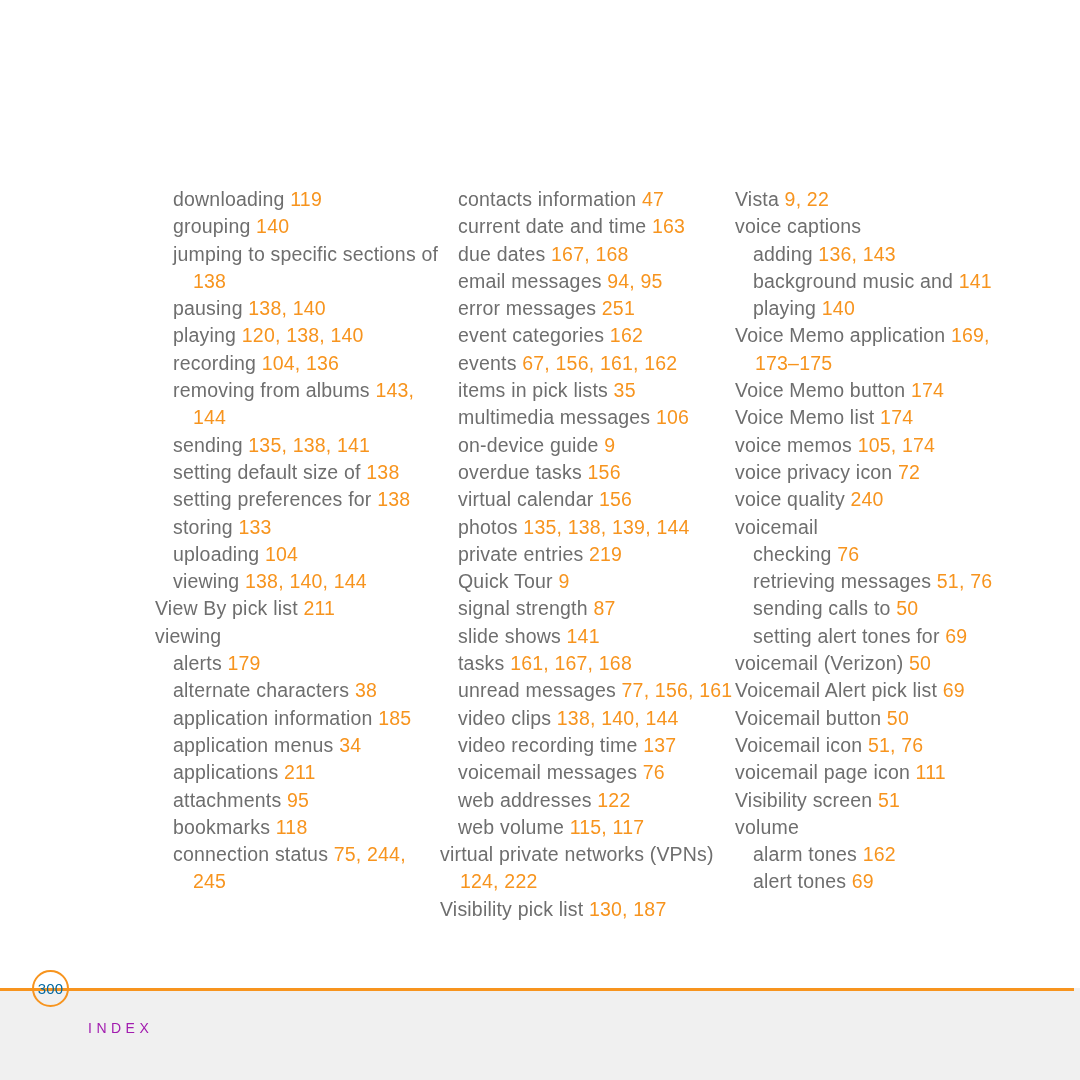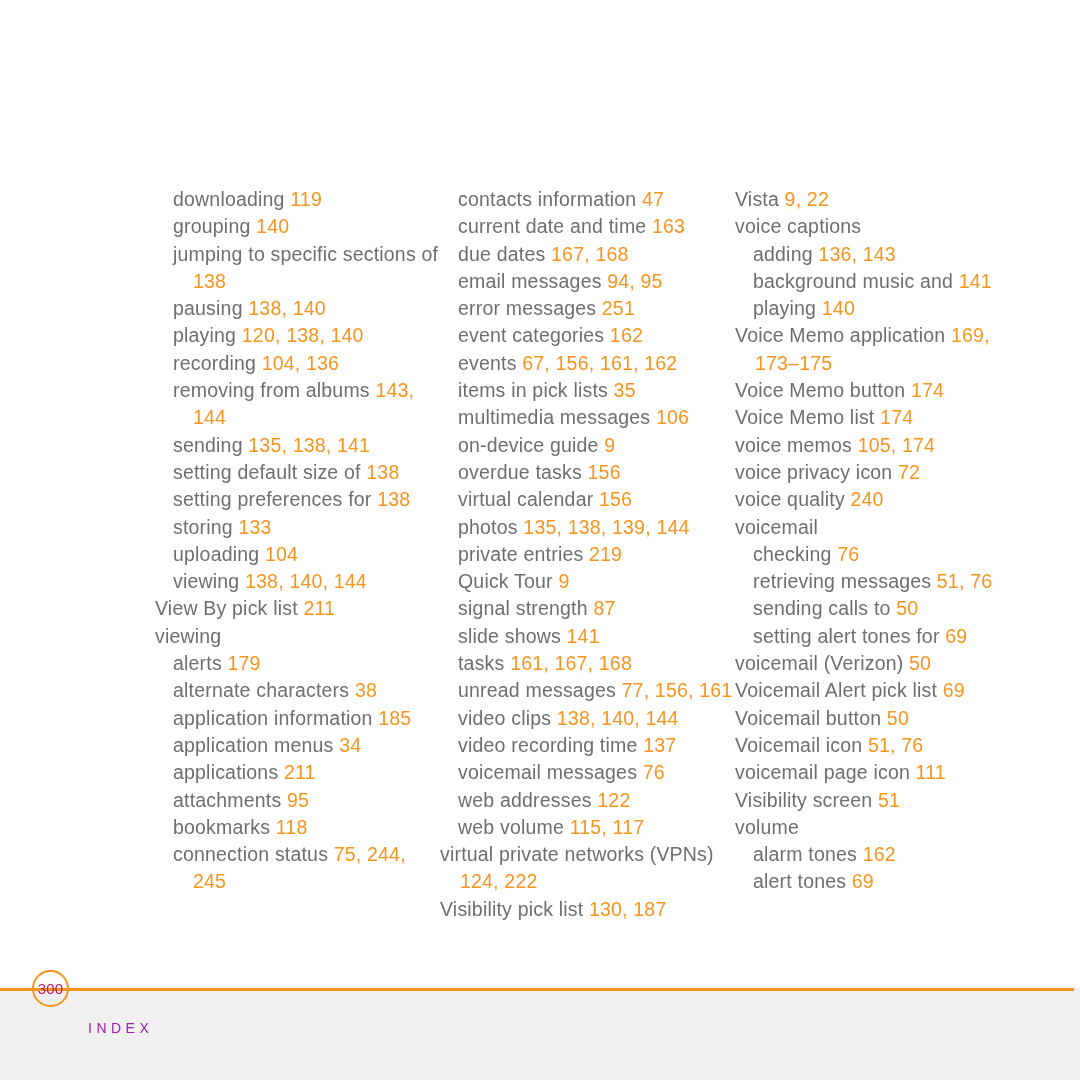--- a/index.html
+++ b/index.html
@@ -91,21 +91,21 @@
     height: 33px;
     border: 2.5px solid #F7941E;
     border-radius: 50%;
     background: transparent;
     display: flex;
     align-items: center;
     justify-content: center;
   }
   #page-number-badge span {
     font-size: 15px;
-    color: #be185d;
+    color: #0369a1;
     line-height: 1;
     letter-spacing: 0.01em;
   }
   #footer-section-label {
     position: absolute;
     left: 88px;
     top: 32px;
     font-size: 14px;
     letter-spacing: 4.5px;
     color: #a21caf;

